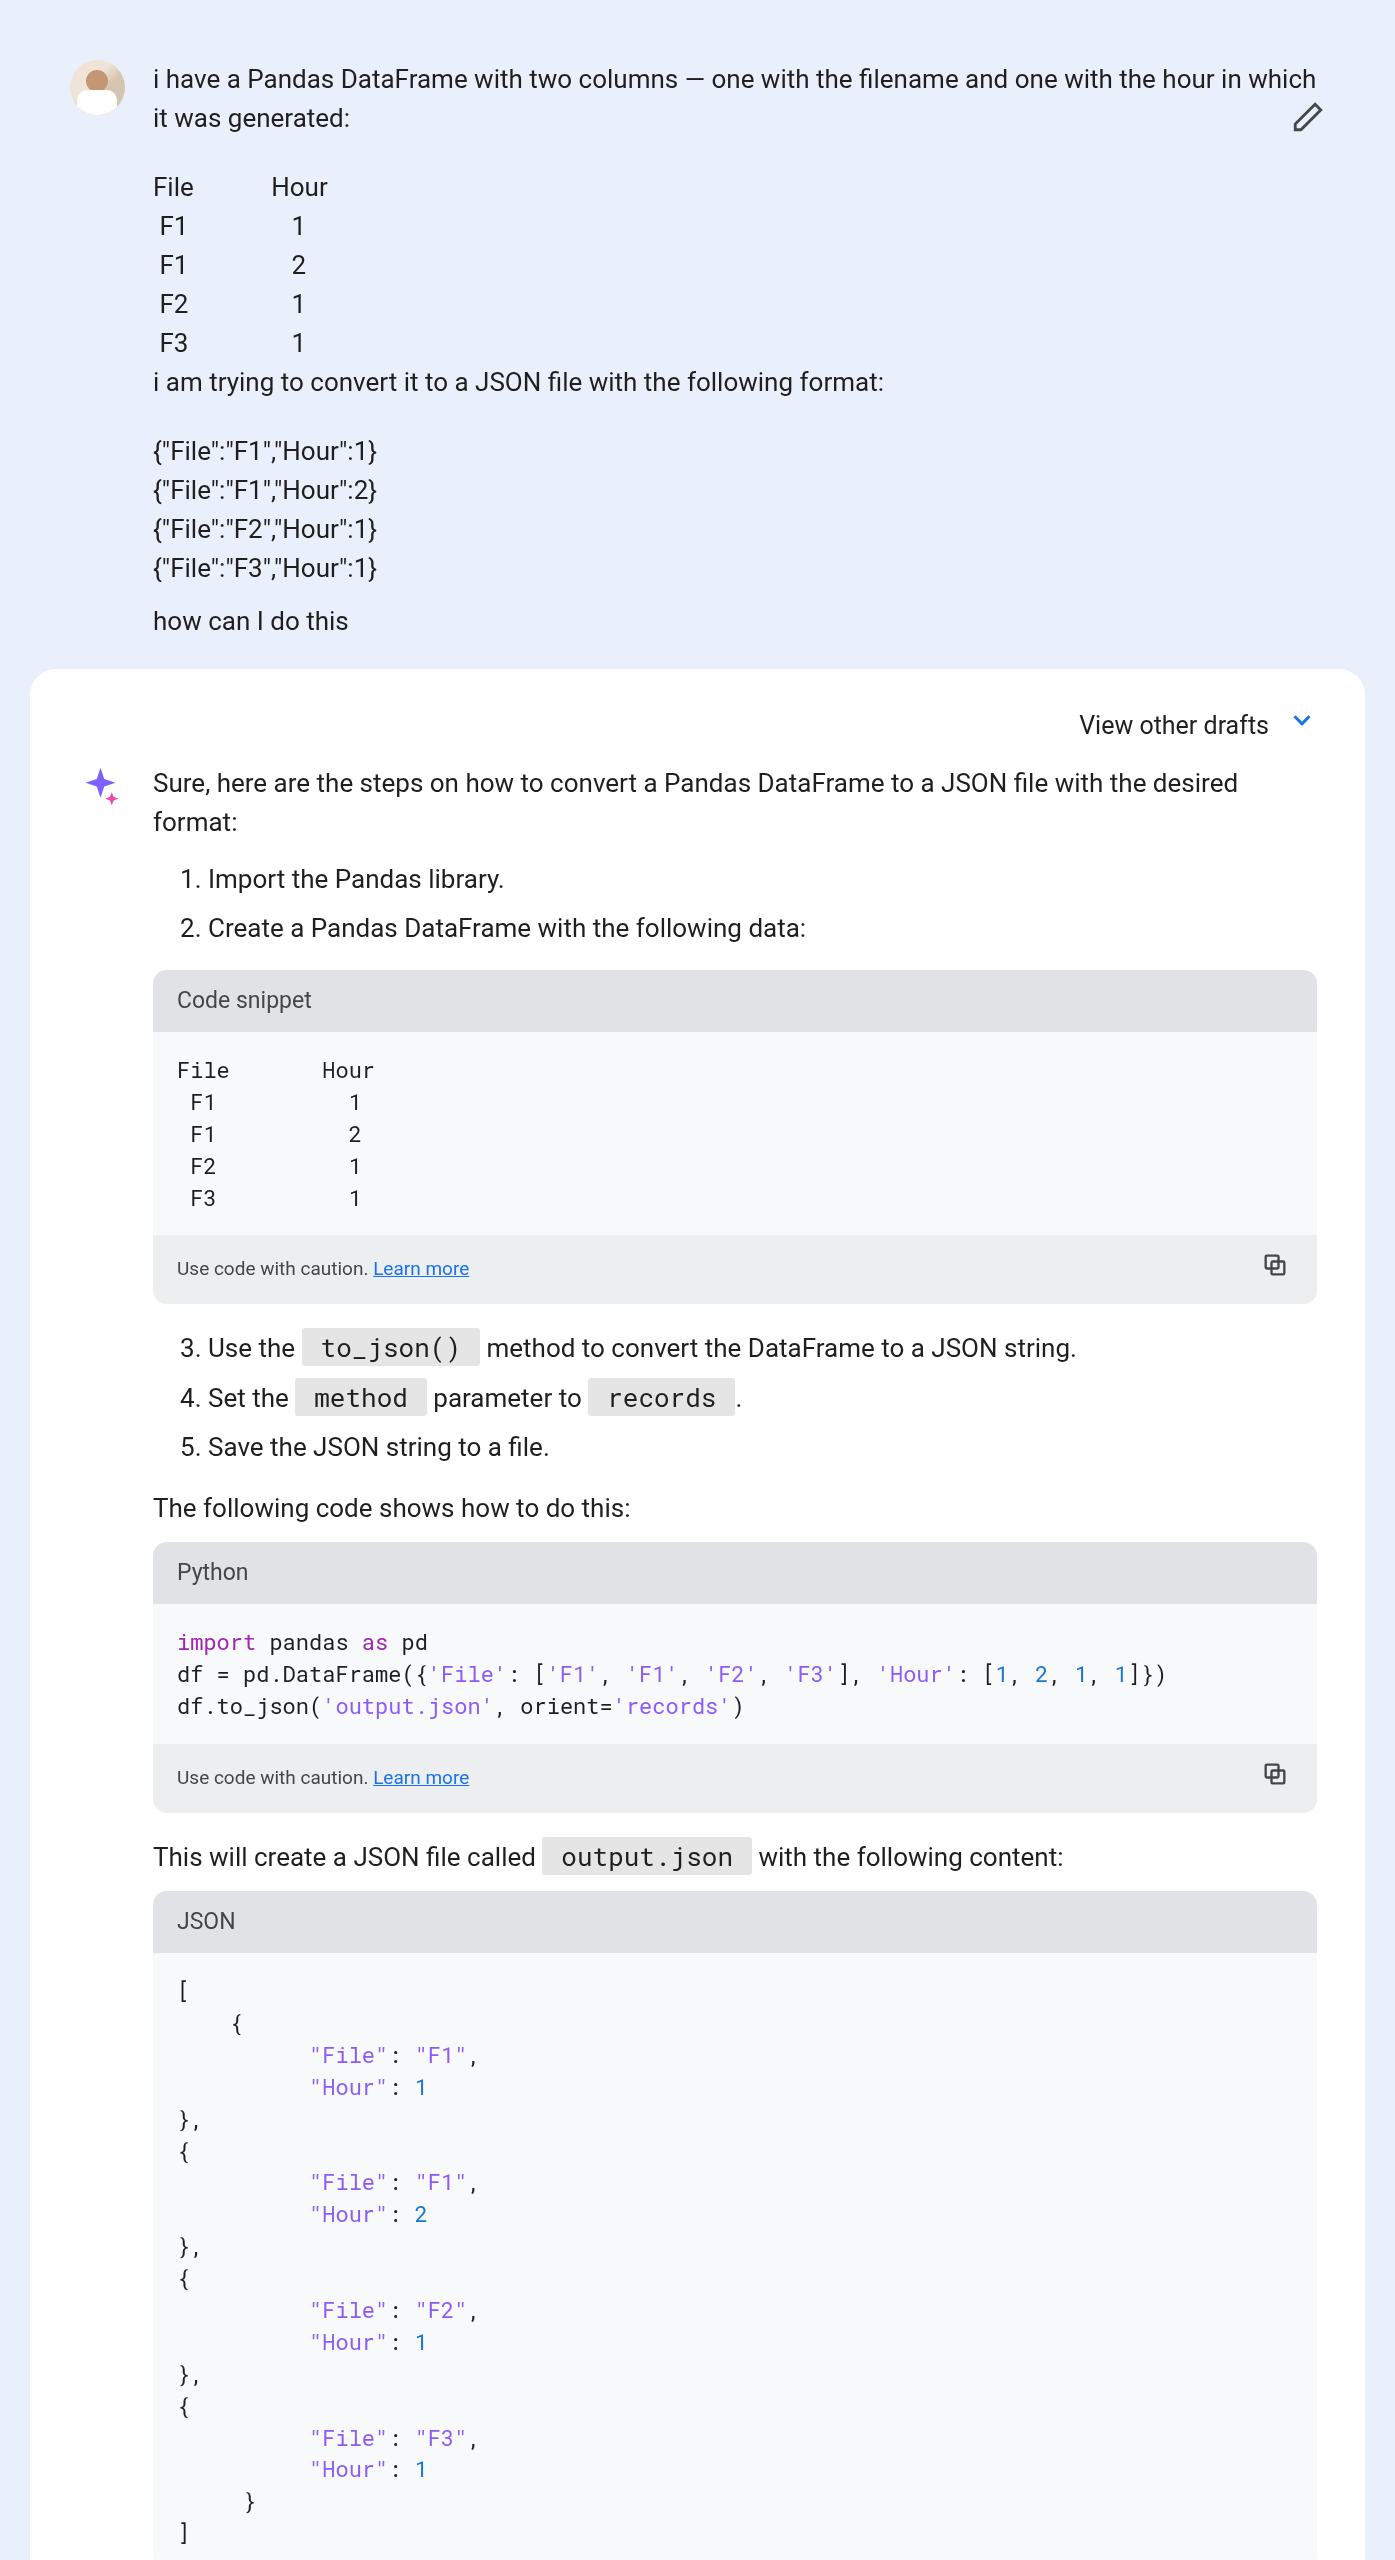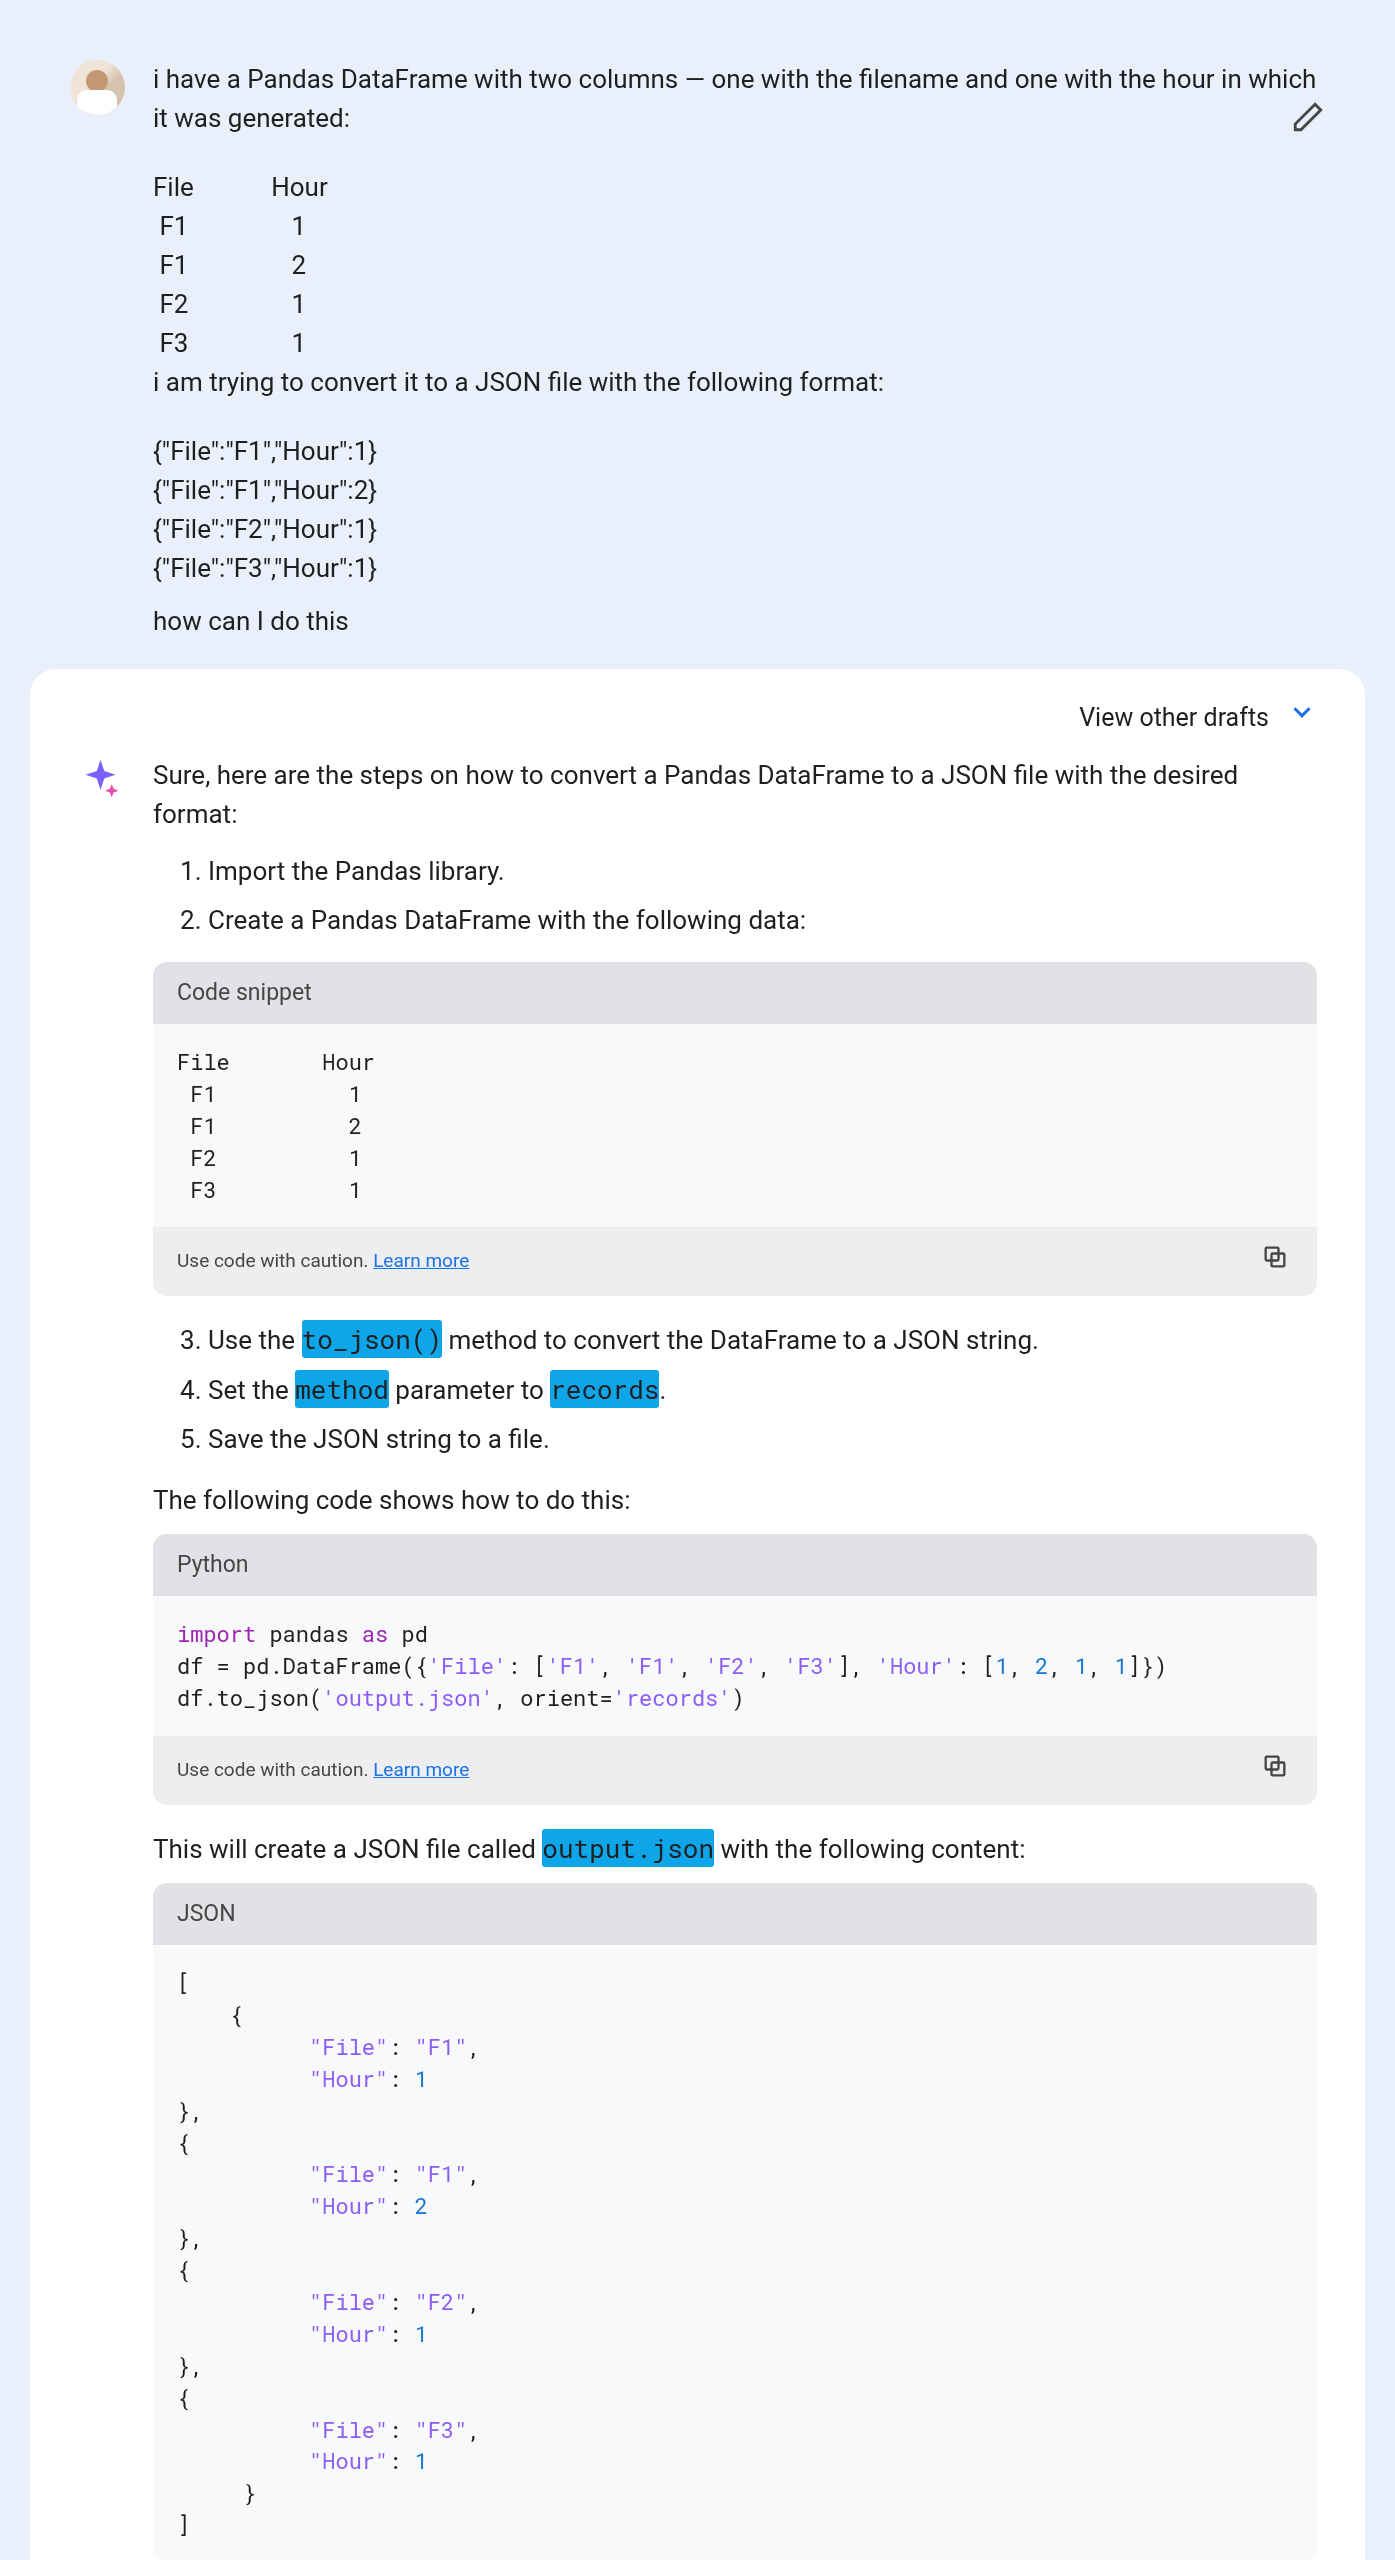--- a/index.html
+++ b/index.html
@@ -60,21 +60,21 @@
       background: #fff;
       border-radius: 26px;
       margin: 0 30px;
       padding: 0;
       overflow: hidden;
     }
     .drafts-bar {
       display: flex;
       justify-content: flex-end;
       align-items: center;
-      padding: 28px 48px 18px;
+      padding: 36px 48px 18px;
       color: #1f1f1f;
       font-size: 25px;
       gap: 18px;
       cursor: pointer;
     }
     .chevron { color: #1a73e8; }
     .response-body {
       display: flex;
       padding: 0 48px 30px 48px;
     }
@@ -118,22 +118,22 @@
       font-size: 19px;
       color: #444746;
       display: flex;
       align-items: center;
       justify-content: space-between;
     }
     .code-footer a { color: #1a73e8; }
     .copy-btn { cursor: pointer; padding: 4px; }
     .inline-code {
       font-family: 'Roboto Mono', Menlo, Consolas, monospace;
-      background: #0ea5e9;
-      padding: 2px 0;
+      background: #e5e5e5;
+      padding: 2px 19px;
       border-radius: 3px;
     }
     .kw { color: #9c27b0; }
     .str { color: #8b5cf6; }
     .num { color: #1976d2; }
   </style>
 </head>
 <body>
 
 <div class="container">

